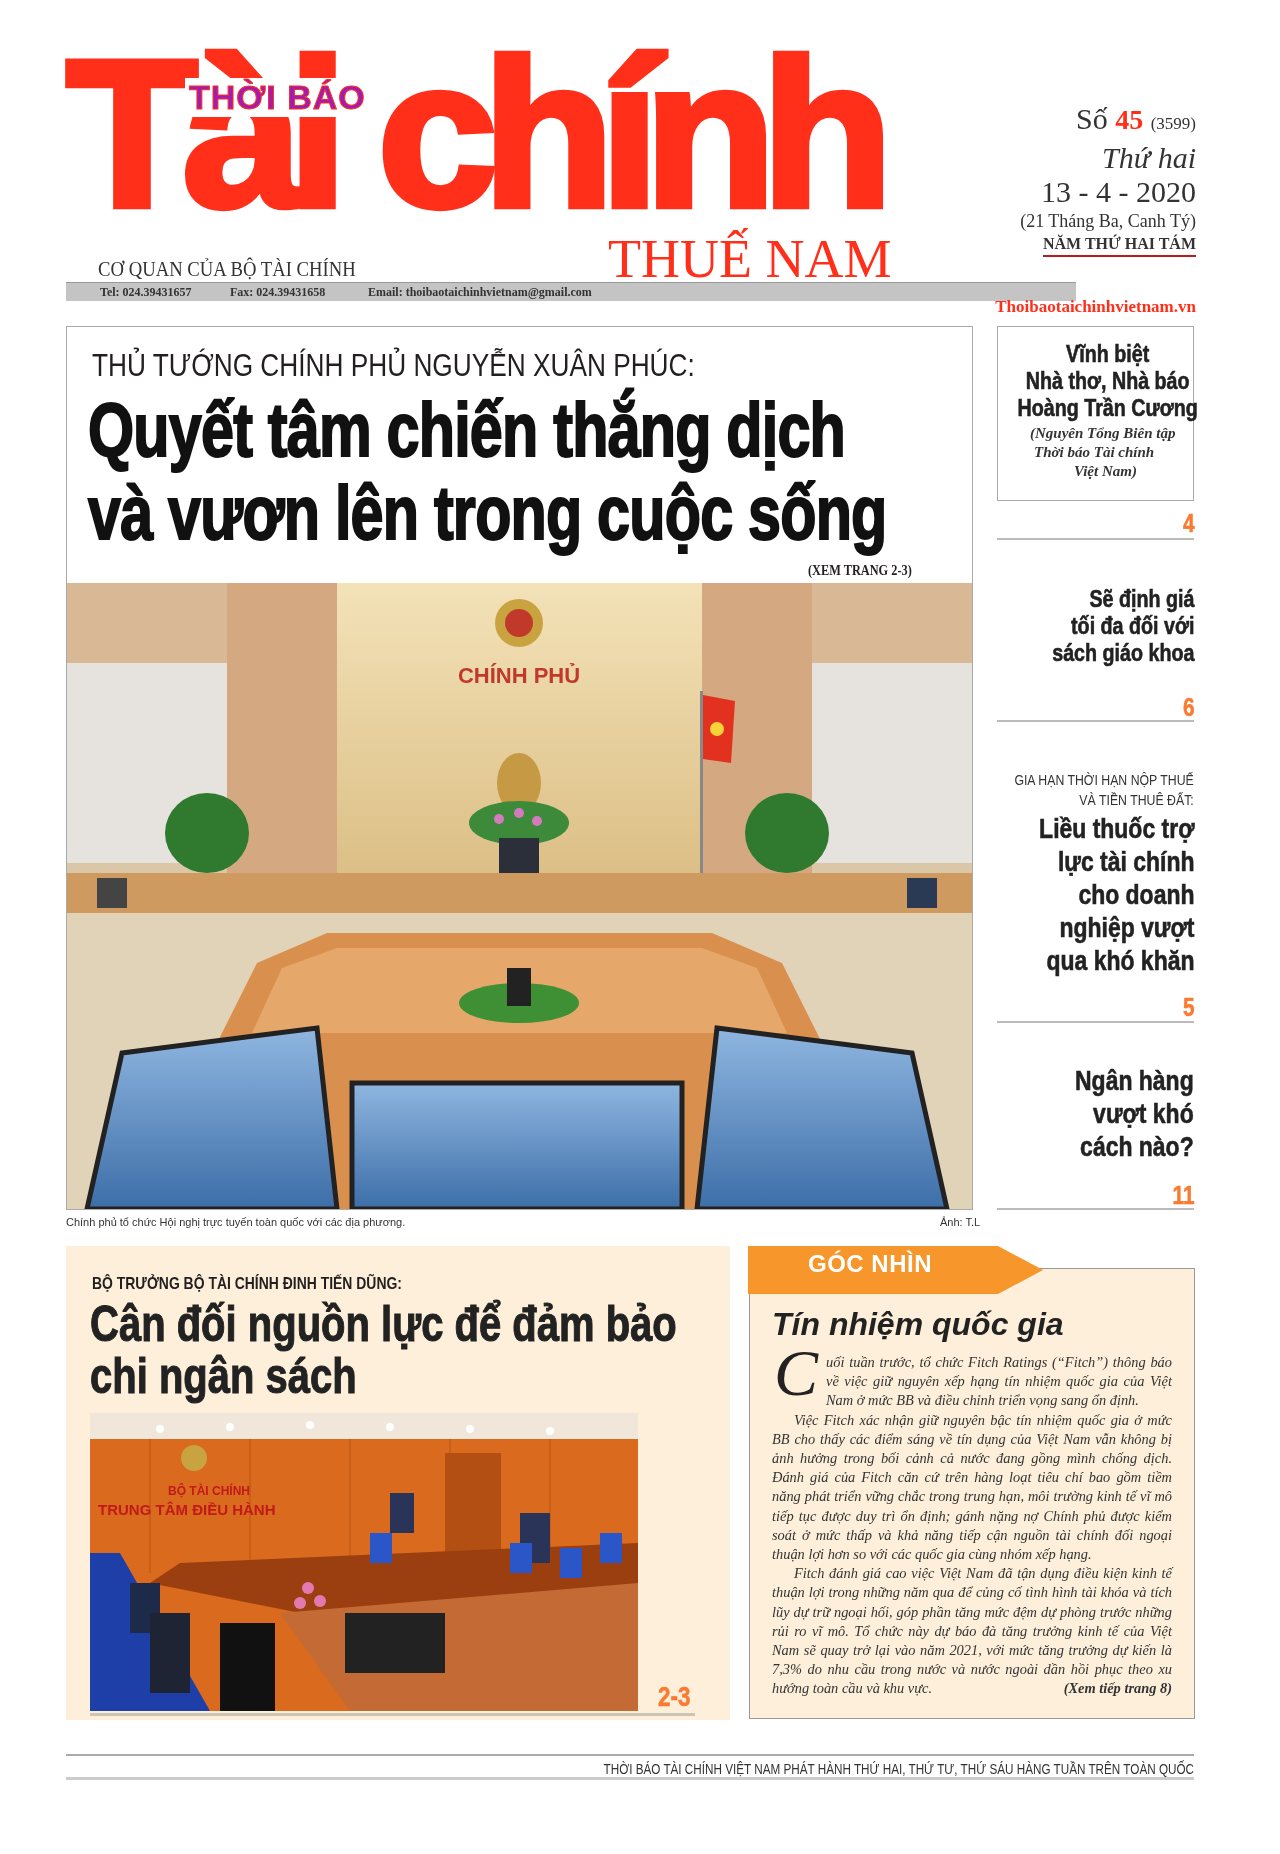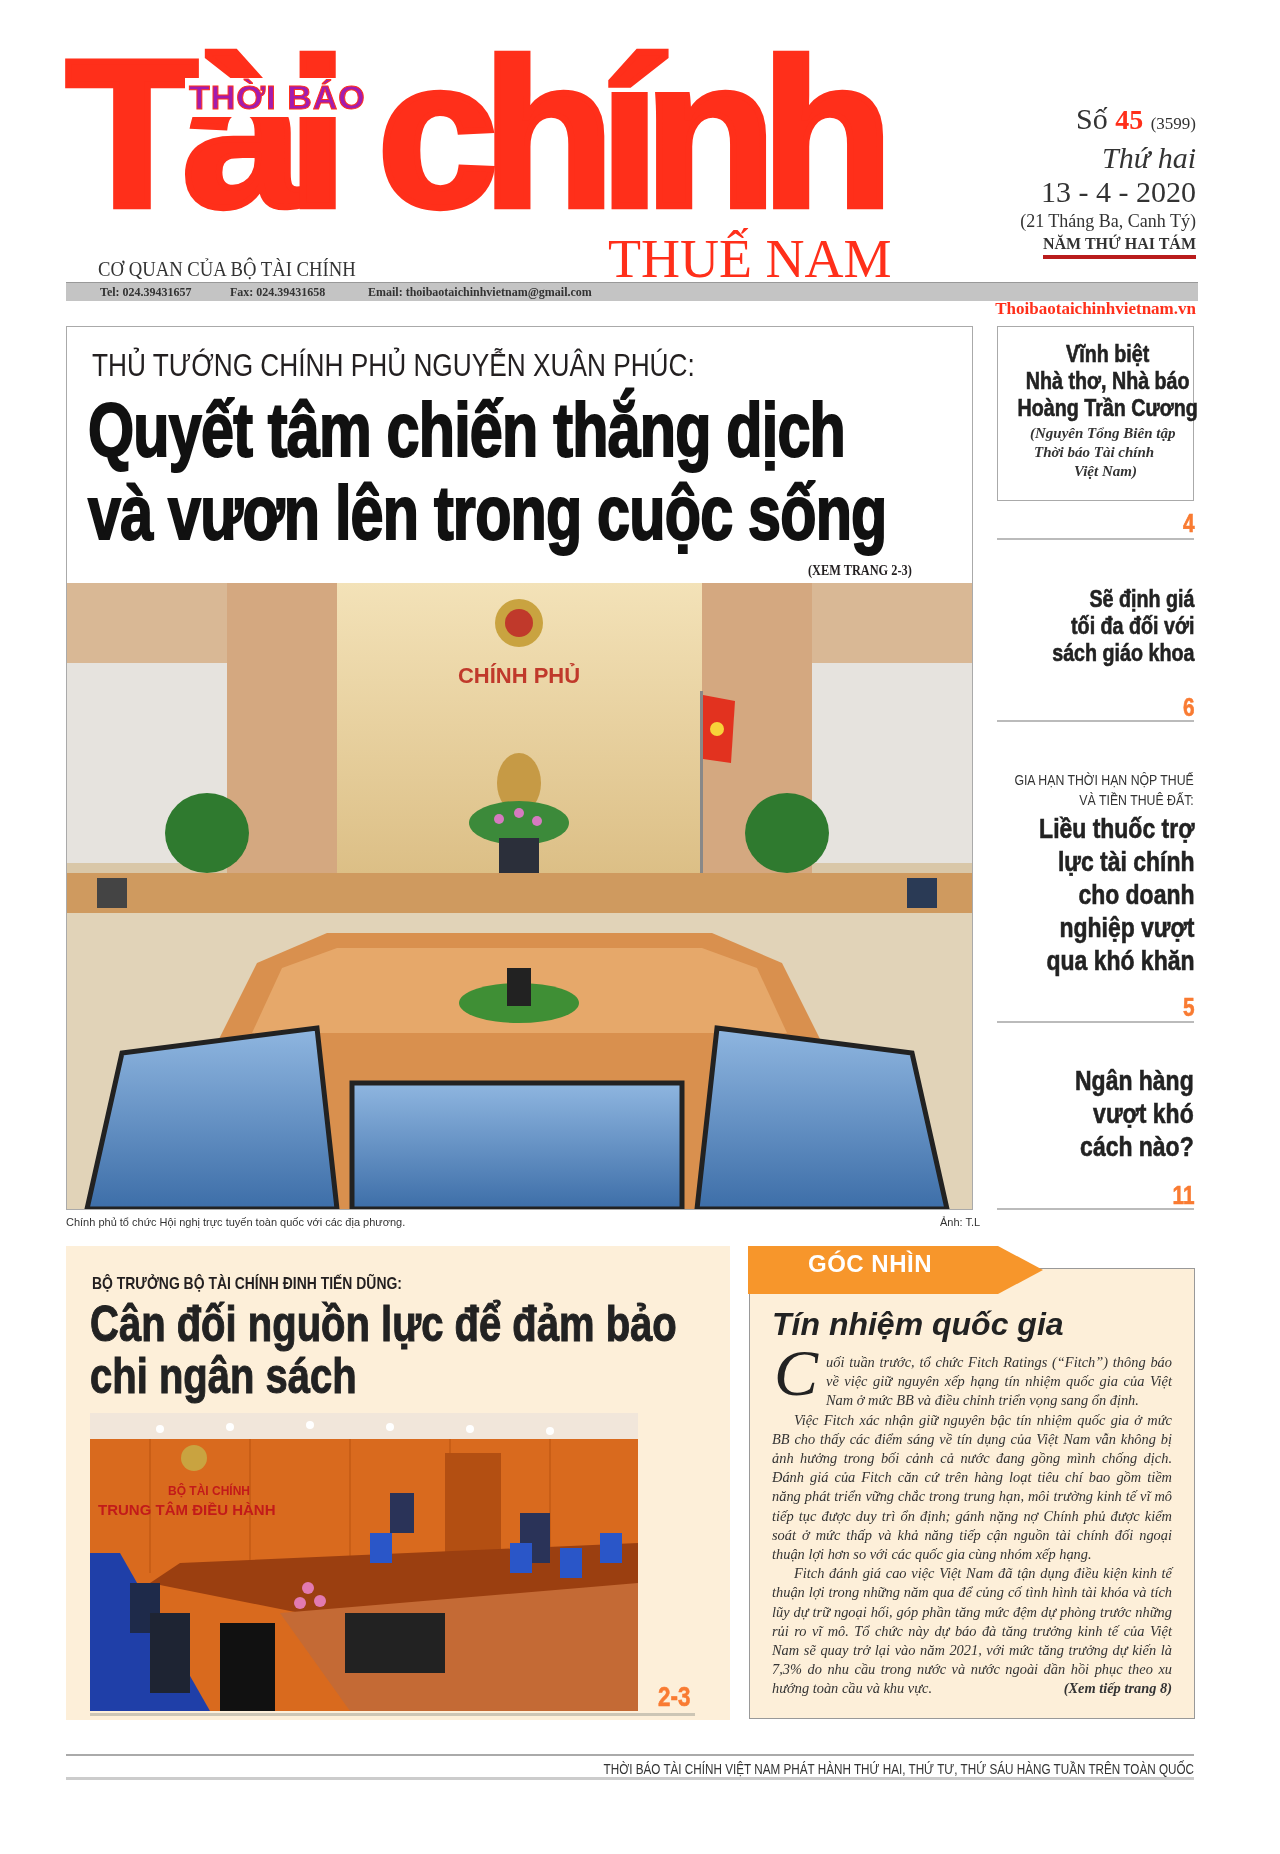--- a/index.html
+++ b/index.html
@@ -2,30 +2,30 @@
 <html><head>
 <meta charset="utf-8">
 <style>
   html,body{margin:0;padding:0;background:#fff;}
   body{width:1280px;height:1854px;position:relative;overflow:hidden;font-family:"Liberation Sans",sans-serif;color:#231f20;}
   
   .logo-big{position:absolute;left:66px;top:50px;font-family:"Liberation Sans",sans-serif;font-weight:900;color:#ff2f1a;font-size:200px;line-height:160px;letter-spacing:-14px;transform:scaleX(1.08) scaleY(1.05);transform-origin:left top;-webkit-text-stroke:6px #ff2f1a;}
   .logo-small{position:absolute;left:185px;top:78px;font-weight:900;color:#a21caf;font-size:34px;letter-spacing:1px;-webkit-text-stroke:1px #ff2f1a;}
   .logo-vn{position:absolute;left:608px;top:232px;font-family:"Liberation Serif",serif;color:#ff2f1a;font-size:54px;line-height:54px;letter-spacing:0px;}
   .agency{position:absolute;left:98px;top:256px;font-family:"Liberation Serif",serif;font-size:22px;color:#333;transform:scaleX(.85);transform-origin:left;}
-  .contact-bar{position:absolute;left:66px;top:282px;width:1132px;height:18px;background:#c4c4c4;border-top:1px solid #999;font-family:"Liberation Serif",serif;font-weight:bold;font-size:12px;line-height:18px;color:#333;}
+  .contact-bar{position:absolute;left:66px;top:282px;width:1010px;height:18px;background:#c4c4c4;border-top:1px solid #999;font-family:"Liberation Serif",serif;font-weight:bold;font-size:12px;line-height:18px;color:#333;}
   .contact-bar span{position:absolute;top:0;}
   .issue{position:absolute;right:84px;top:102px;text-align:right;font-family:"Liberation Serif",serif;color:#333;}
   .issue .l1{font-size:30px;line-height:34px;}
   .issue .num{color:#ff2f1a;font-weight:bold;font-size:28px;}
   .issue .sub{font-size:17px;}
   .issue .l2{font-size:30px;font-style:italic;line-height:34px;}
   .issue .l3{font-size:30px;line-height:34px;}
   .issue .l4{font-size:18px;line-height:24px;}
-  .issue .l5{font-size:16px;font-weight:bold;line-height:22px;border-bottom:4px solid #b91c1c;display:inline-block;}
+  .issue .l5{font-size:16px;font-weight:bold;line-height:22px;border-bottom:2px solid #b91c1c;display:inline-block;}
   .issue .l6{font-size:17px;font-weight:bold;color:#ff2f1a;line-height:28px;margin-top:36px;}
   
   .main-box{position:absolute;left:66px;top:326px;width:907px;height:884px;border:1px solid #aaa;box-sizing:border-box;}
   .kicker{position:absolute;left:92px;top:347px;font-size:32px;color:#231f20;transform:scaleX(.82);transform-origin:left;white-space:nowrap;}
   .headline{position:absolute;left:88px;top:388px;font-weight:900;font-size:76px;line-height:83px;color:#111;transform:scaleX(.78);transform-origin:left top;white-space:nowrap;-webkit-text-stroke:2px #111;letter-spacing:-1px;}
   .see-page{position:absolute;left:808px;top:563px;font-family:"Liberation Serif",serif;font-weight:bold;font-size:14px;transform:scaleX(.88);transform-origin:left;}
   .photo{position:absolute;left:67px;top:583px;width:905px;height:626px;overflow:hidden;background:#5eead4;}
   .caption{position:absolute;left:66px;top:1216px;font-size:11px;color:#333;}
   .credit{position:absolute;left:940px;top:1216px;font-size:11px;color:#333;}
   

